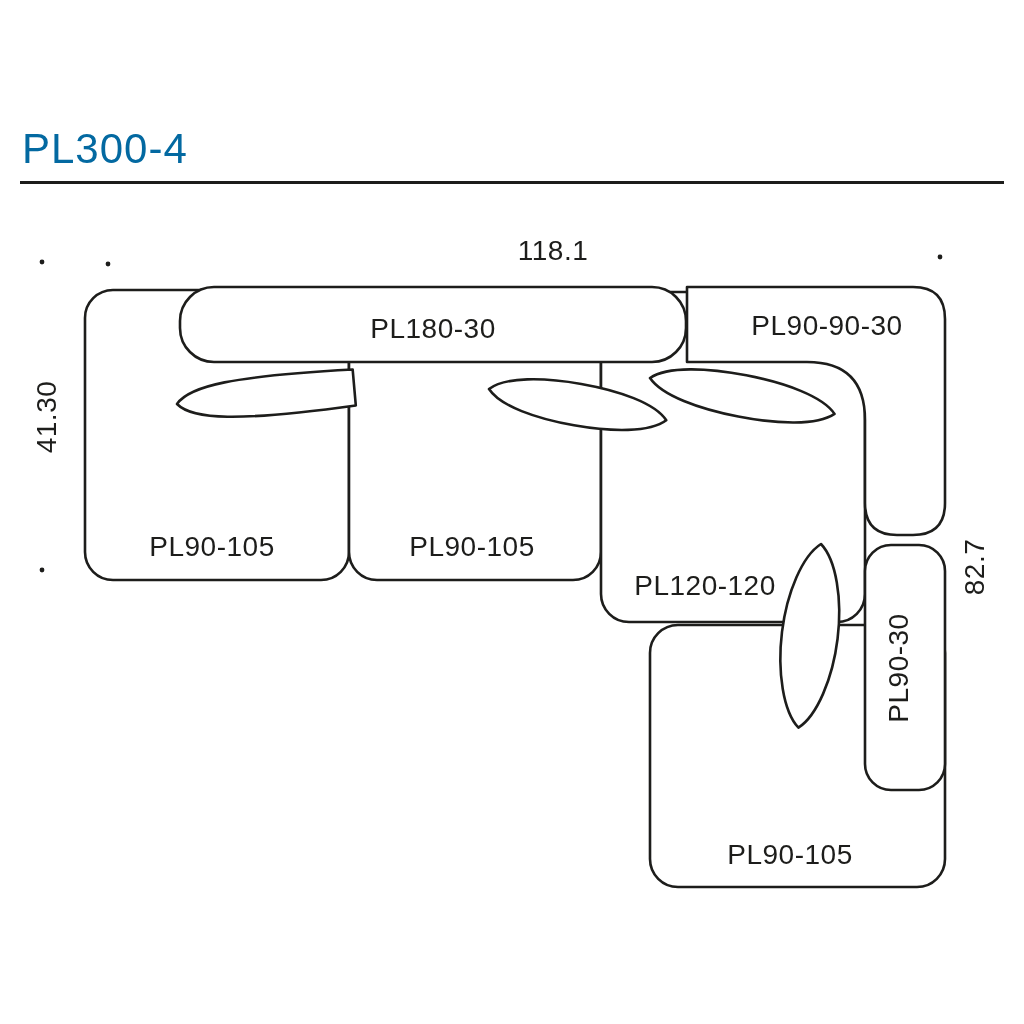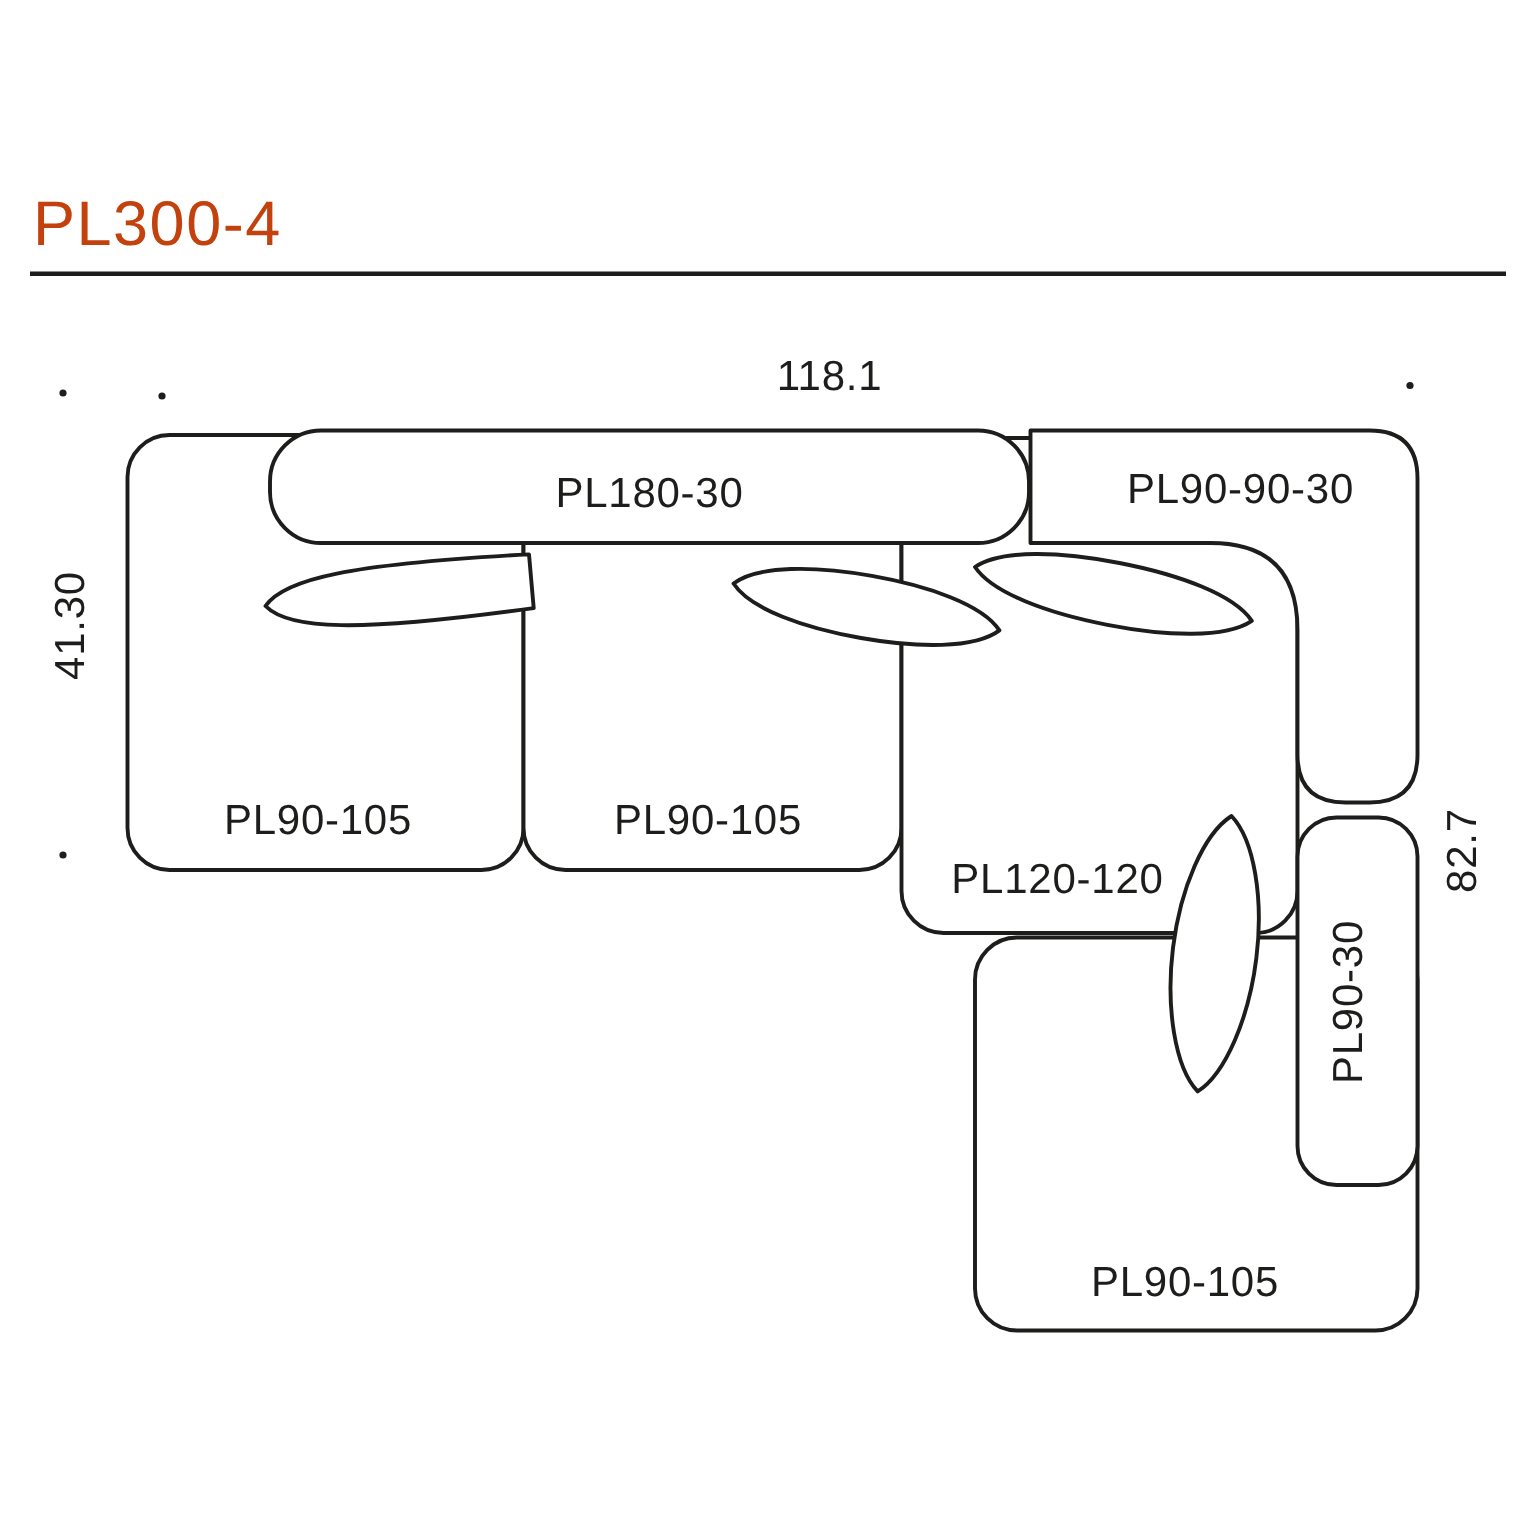--- a/index.html
+++ b/index.html
@@ -2,21 +2,21 @@
 <html><head>
 <meta charset="utf-8">
 <style>
   html,body{margin:0;padding:0;background:#ffffff;}
   .stage{
     position:relative;width:1024px;height:1024px;background:#ffffff;
     font-family:"Liberation Sans",sans-serif;color:#1d1d1b;overflow:hidden;
   }
   .title{
     position:absolute;left:22px;top:126px;font-size:42px;line-height:1.1;
-    letter-spacing:1px;color:#c2410c;
+    letter-spacing:1px;color:#0369a1;
   }
   .rule{
     position:absolute;left:20px;top:181px;width:984px;height:2.5px;background:#1d1d1b;
   }
   svg.diagram{position:absolute;left:0;top:0;}
   .outline{fill:#ffffff;stroke:#1d1d1b;stroke-width:2.6;stroke-linejoin:round;}
   .tick{fill:#1d1d1b;}
   svg text{
     font-family:"Liberation Sans",sans-serif;font-size:28px;fill:#1d1d1b;
     letter-spacing:0.5px;

